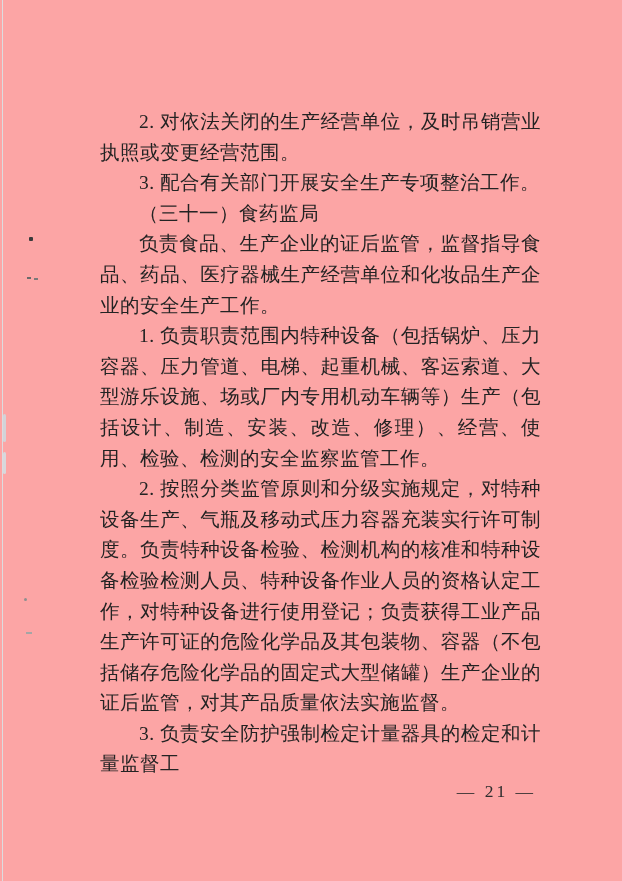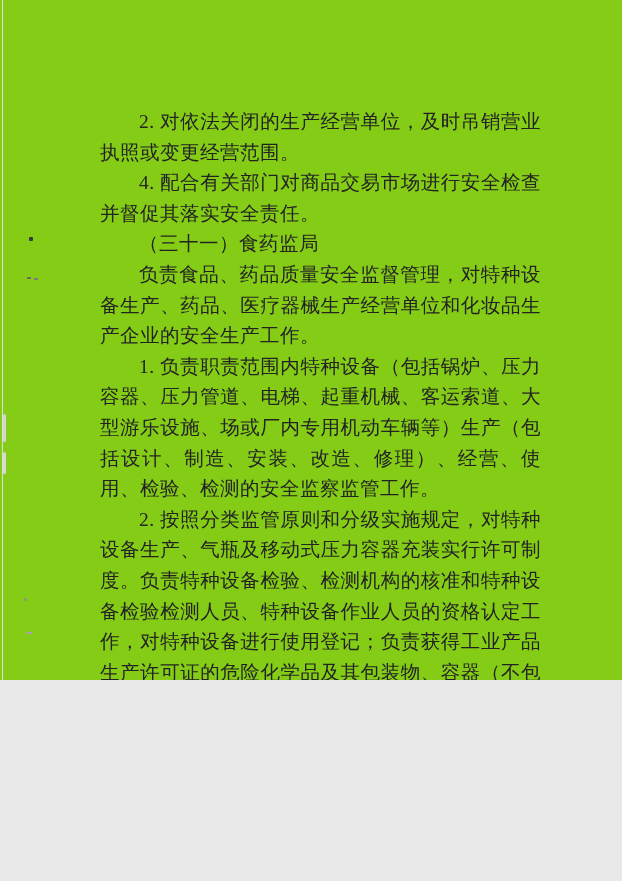--- a/index.html
+++ b/index.html
@@ -3,23 +3,23 @@
 <meta charset="utf-8">
 <style>
   html, body {
     margin: 0;
     padding: 0;
     background: #e9e9e9;
   }
   .scan-page {
     position: relative;
     width: 622px;
-    height: 680px;
+    height: 881px;
     margin: 0 auto;
-    background: #84cc16;
+    background: #fca5a5;
     overflow: hidden;
     font-family: "Liberation Serif", "DejaVu Serif", serif;
   }
   
   .edge-line {
     position: absolute;
     left: 2px;
     top: 0;
     width: 1px;
     height: 881px;
@@ -66,25 +66,26 @@
   .speck-tiny-2  { left: 26px; top: 632px; width: 6px; height: 2px; background:#a5a5a5; }
 </style>
 </head>
 <body>
 
 <div class="scan-page">
   <div class="edge-line"></div>
 
   <div class="content">
     <p class="body">2. 对依法关闭的生产经营单位，及时吊销营业执照或变更经营范围。</p>
-    <p class="body">4. 配合有关部门对商品交易市场进行安全检查并督促其落实安全责任。</p>
+    <p class="body">3. 配合有关部门开展安全生产专项整治工作。</p>
     <p class="heading">（三十一）食药监局</p>
-    <p class="body">负责食品、药品质量安全监督管理，对特种设备生产、药品、医疗器械生产经营单位和化妆品生产企业的安全生产工作。</p>
+    <p class="body">负责食品、生产企业的证后监管，监督指导食品、药品、医疗器械生产经营单位和化妆品生产企业的安全生产工作。</p>
     <p class="body">1. 负责职责范围内特种设备（包括锅炉、压力容器、压力管道、电梯、起重机械、客运索道、大型游乐设施、场或厂内专用机动车辆等）生产（包括设计、制造、安装、改造、修理）、经营、使用、检验、检测的安全监察监管工作。</p>
     <p class="body">2. 按照分类监管原则和分级实施规定，对特种设备生产、气瓶及移动式压力容器充装实行许可制度。负责特种设备检验、检测机构的核准和特种设备检验检测人员、特种设备作业人员的资格认定工作，对特种设备进行使用登记；负责获得工业产品生产许可证的危险化学品及其包装物、容器（不包括储存危险化学品的固定式大型储罐）生产企业的证后监管，对其产品质量依法实施监督。</p>
+    <p class="body">3. 负责安全防护强制检定计量器具的检定和计量监督工</p>
   </div>
 
   <div class="page-number">— 21 —</div>
 
   <div class="speck speck-dot"></div>
   <div class="speck speck-dash-1"></div>
   <div class="speck speck-dash-2"></div>
   <div class="speck speck-smudge-1"></div>
   <div class="speck speck-smudge-2"></div>
   <div class="speck speck-tiny-1"></div>

